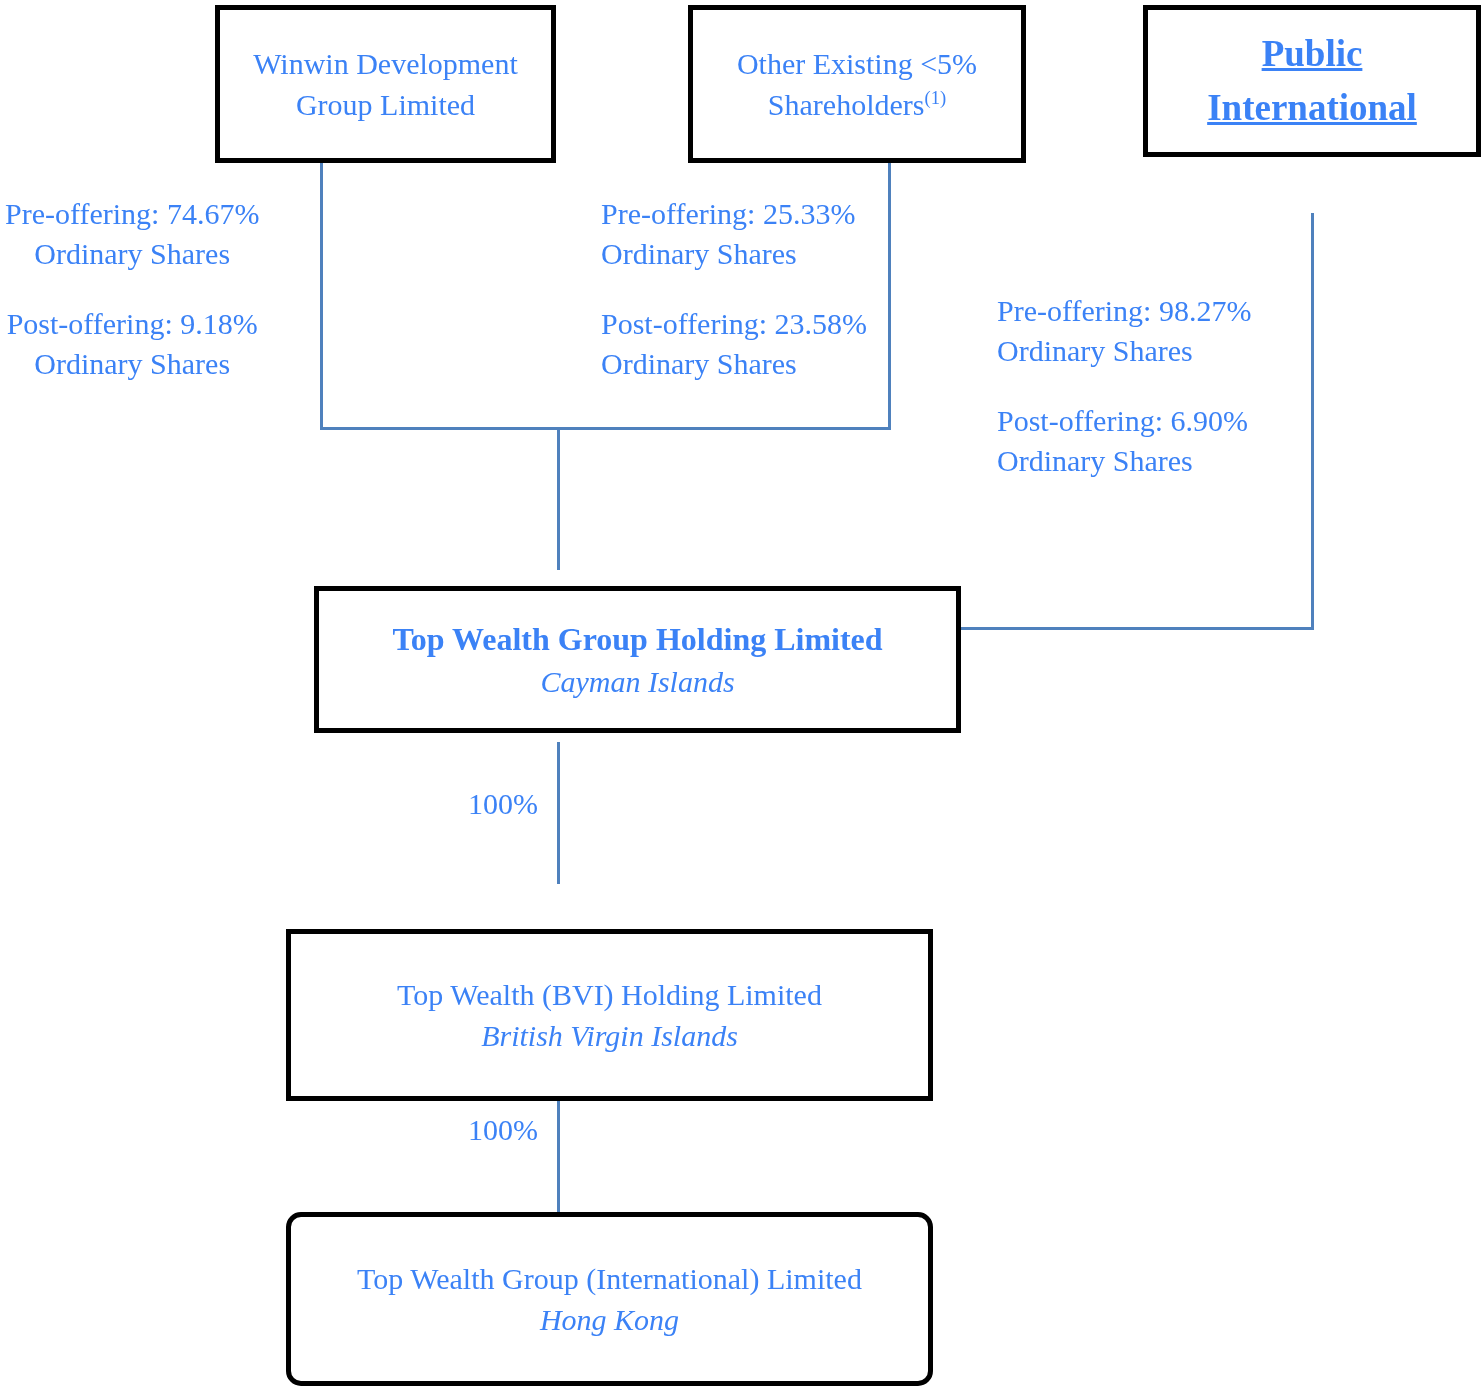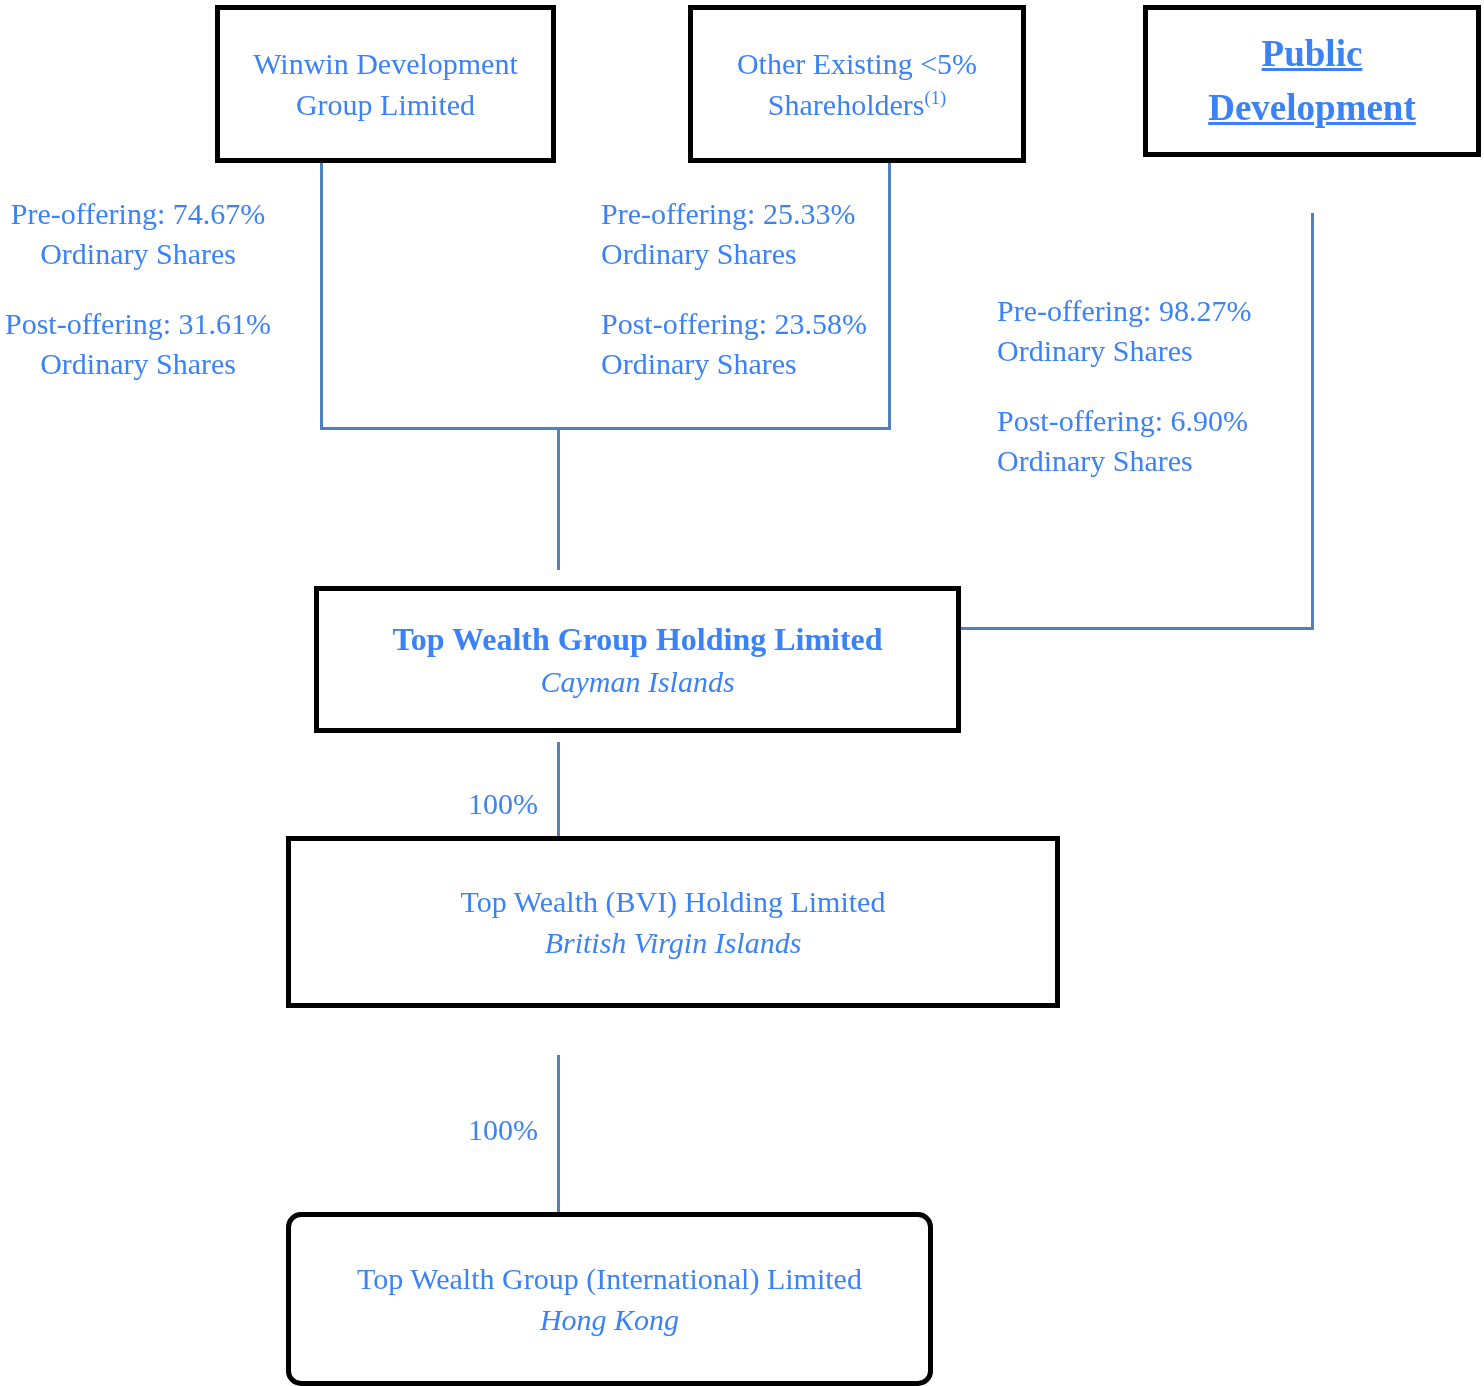--- a/index.html
+++ b/index.html
@@ -21,21 +21,21 @@
     align-items: center;
     justify-content: center;
     text-align: center;
     font-size: 30px;
     line-height: 1.38;
   }
   .node--winwin        { left: 215px;  top: 5px;    width: 341px; height: 158px; }
   .node--other         { left: 688px;  top: 5px;    width: 338px; height: 158px; }
   .node--public        { left: 1143px; top: 5px;    width: 338px; height: 152px; font-weight: bold; font-size: 37px; line-height: 1.45; text-decoration: underline; }
   .node--holding       { left: 286px;  top: 586px;  width: 647px; height: 147px; margin-left: 28px; }
-  .node--bvi           { left: 286px;  top: 836px;  width: 774px; height: 172px; }
+  .node--bvi           { left: 286px;  top: 929px;  width: 647px; height: 172px; }
   .node--international { left: 286px;  top: 1212px; width: 647px; height: 174px; border-radius: 15px; }
   .node-title-bold { font-weight: bold; font-size: 32px; }
   .node-jurisdiction { font-style: italic; font-size: 30px; }
   sup.footnote { font-size: 0.62em; vertical-align: super; line-height: 0; }
   .connector { position: absolute; background: #4f81bd; }
   .conn-winwin-down   { left: 320px;  top: 162px;  width: 3px;   height: 268px; }
   .conn-other-down    { left: 888px;  top: 162px;  width: 3px;   height: 268px; }
   .conn-join-horiz    { left: 320px;  top: 427px;  width: 571px; height: 3px; }
   .conn-join-down     { left: 557px;  top: 427px;  width: 3px;   height: 143px; }
   .conn-public-down   { left: 1311px; top: 213px;  width: 3px;   height: 417px; }
@@ -86,31 +86,31 @@
   <div class="node node--other">
     <div>
       <span>Other Existing &lt;5%</span><br>
       <span>Shareholders</span><sup class="footnote">(1)</sup>
     </div>
   </div>
 
   <div class="node node--public">
     <div>
       <span>Public</span><br>
-      <span>Development</span>
+      <span>International</span>
     </div>
   </div>
 
   <div class="ownership ownership--winwin">
     <div class="pre-block">
       <div>Pre-offering: 74.67%</div>
       <div>Ordinary Shares</div>
     </div>
     <div class="post-block">
-      <div>Post-offering: 31.61%</div>
+      <div>Post-offering: 9.18%</div>
       <div>Ordinary Shares</div>
     </div>
   </div>
 
   <div class="ownership ownership--other">
     <div class="pre-block">
       <div>Pre-offering: 25.33%</div>
       <div>Ordinary Shares</div>
     </div>
     <div class="post-block">

